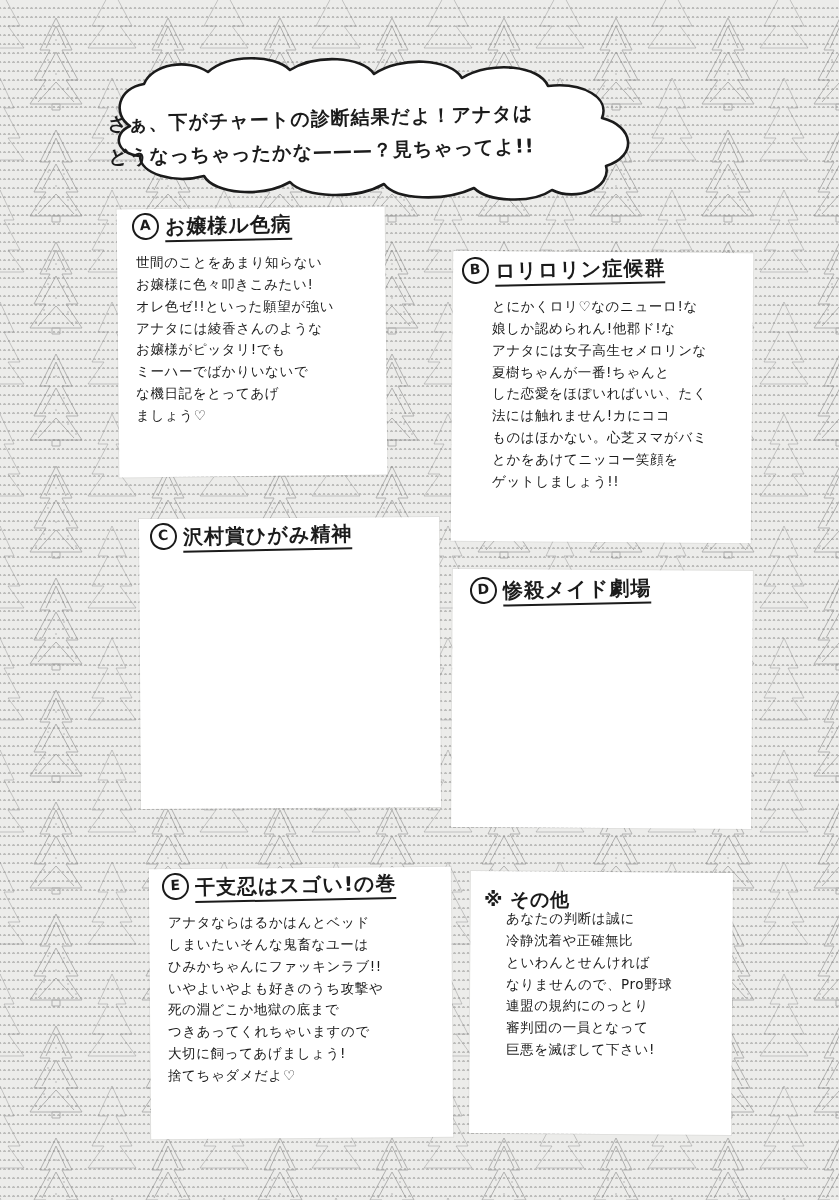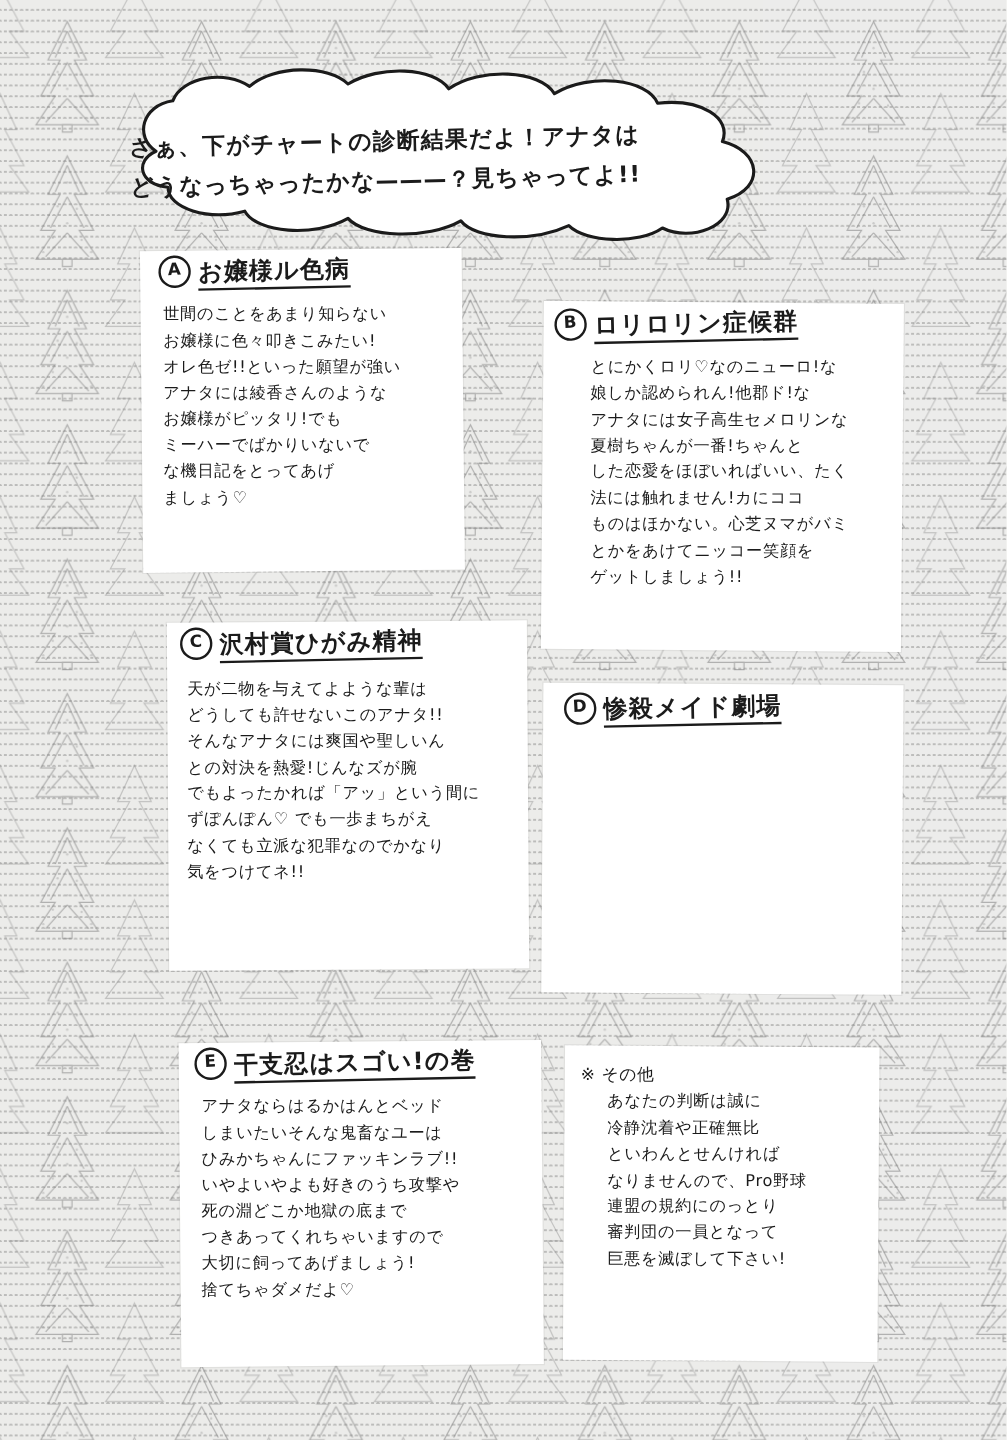--- a/index.html
+++ b/index.html
@@ -129,21 +129,21 @@
   #head-b { left: 462px; top: 256px; }
   #head-c { left: 150px; top: 522px; }
   #head-d { left: 470px; top: 576px; }
   #head-e { left: 162px; top: 872px; }
 
   .txt-a { position: absolute; left: 136px; top: 252px; width: 240px; }
   .txt-b { position: absolute; left: 472px; top: 296px; width: 272px; margin-left: 20px; }
   .txt-c { position: absolute; left: 156px; top: 564px; width: 272px; }
   .txt-d { position: absolute; left: 474px; top: 620px; width: 270px; }
   .txt-e { position: absolute; left: 168px; top: 912px; width: 274px; }
-  .txt-f-head { position: absolute; left: 484px; top: 886px; width: 230px; font-size: 14px; }
+  .txt-f-head { position: absolute; left: 484px; top: 886px; width: 230px; font-size: 19px; font-weight: bold; }
   .txt-f { position: absolute; left: 506px; top: 908px; width: 216px; }
 </style>
 </head>
 <body>
 
 <div id="page">
 
   <div id="bg-pattern"></div>
   <div id="bg-trees">
     <svg viewBox="0 0 839 1200" preserveAspectRatio="none" aria-hidden="true">
@@ -230,28 +230,20 @@
 した恋愛をほぼいればいい、たく
 法には触れません!カにココ
 ものはほかない。心芝ヌマがバミ
 とかをあけてニッコー笑顔を
 ゲットしましょう!!</div>
 
   <div class="heading-out title-row hand" id="head-c">
     <span class="marker">C</span>
     <span class="title title-text">沢村賞ひがみ精神</span>
   </div>
-  <div class="txt-c hand body-text">天が二物を与えてよような輩は
-どうしても許せないこのアナタ!!
-そんなアナタには爽国や聖しいん
-との対決を熱愛!じんなズが腕
-でもよったかれば「アッ」という間に
-ずぽんぽん♡ でも一歩まちがえ
-なくても立派な犯罪なのでかなり
-気をつけてネ!!</div>
 
   <div class="heading-out title-row hand" id="head-d">
     <span class="marker">D</span>
     <span class="title title-text">惨殺メイド劇場</span>
   </div>
 
   <div class="heading-out title-row hand" id="head-e">
     <span class="marker">E</span>
     <span class="title title-text">干支忍はスゴい!の巻</span>
   </div>

